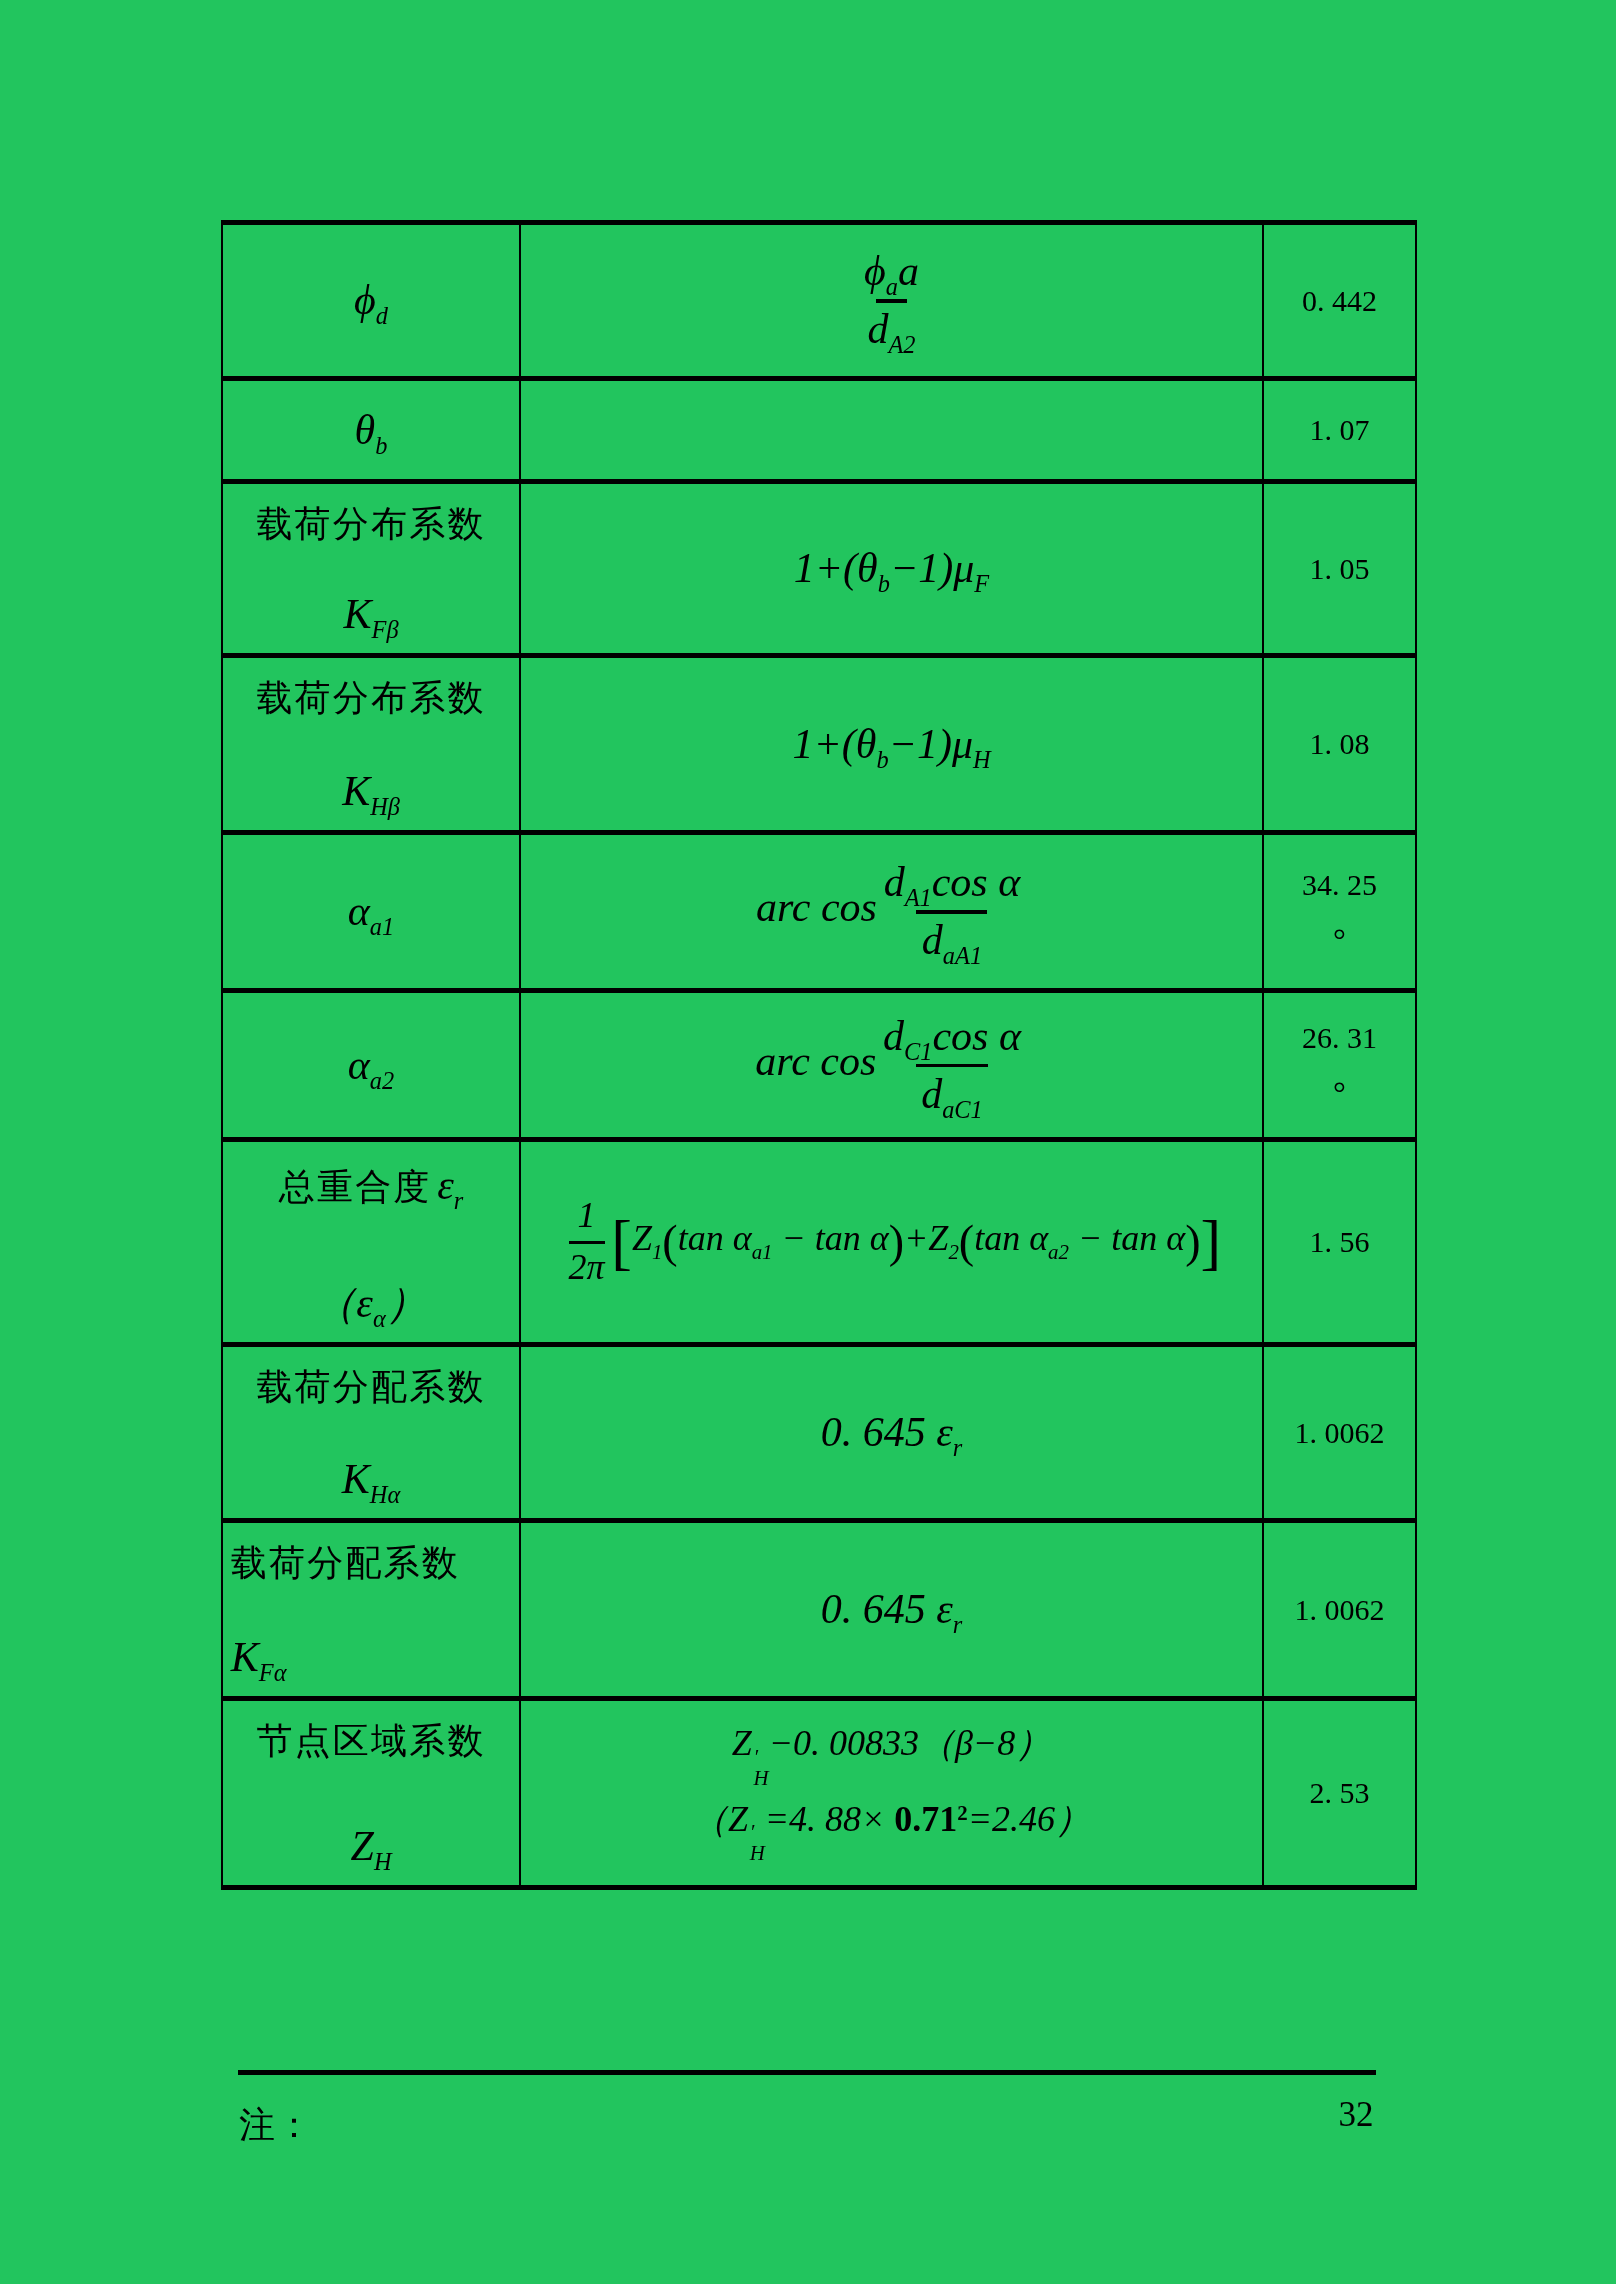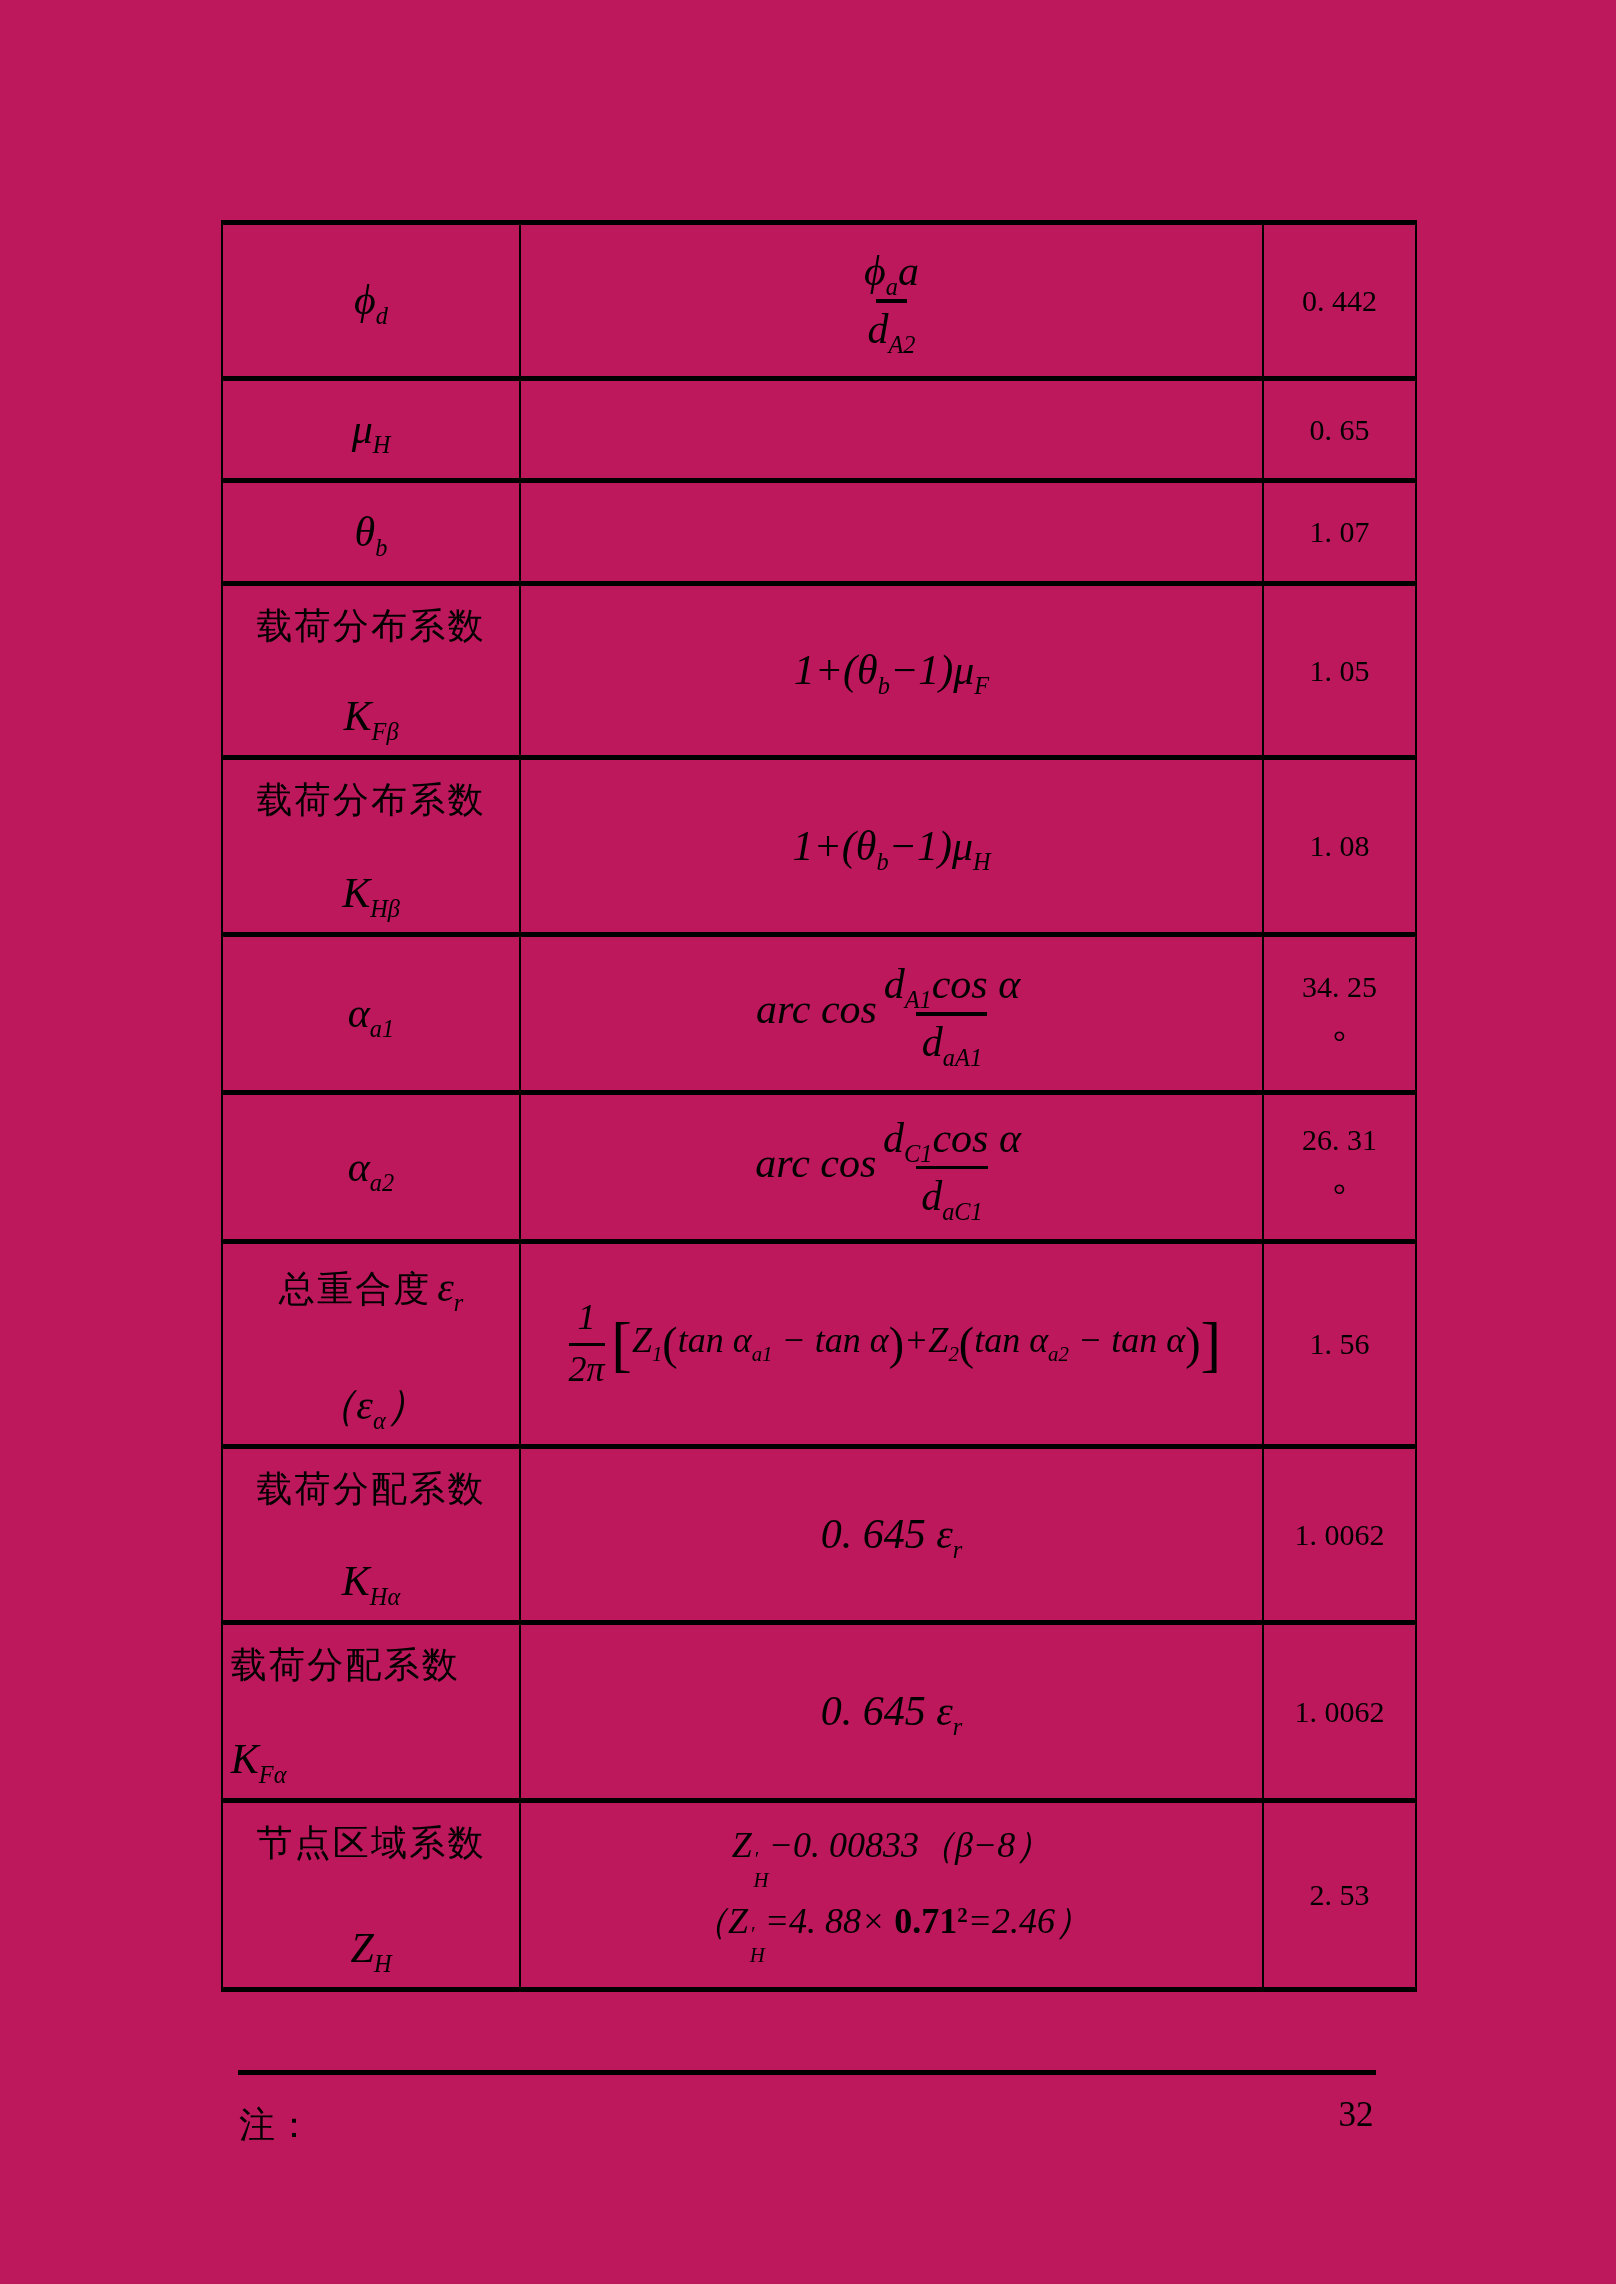--- a/index.html
+++ b/index.html
@@ -1,16 +1,16 @@
 <!DOCTYPE html>
 <html style="font-size:9px"><head>
 <meta charset="utf-8">
 <style>
   html,body{margin:0;padding:0;background:#ffffff;}
-  .page{position:relative;width:1617px;height:2284px;background:#be185d;overflow:hidden;
+  .page{position:relative;width:1617px;height:2284px;background:#22c55e;overflow:hidden;
         font-family:"Liberation Serif","DejaVu Serif",serif;color:#000;}
   table.doc{position:absolute;left:221px;top:220px;border-collapse:collapse;table-layout:fixed;}
   td{border:2.2px solid #000;border-top-width:5px;border-bottom-width:5px;padding:0;vertical-align:middle;}
   .r1 td{height:151px}.r2 td{height:99px}.r3 td{height:97px}.r4 td{height:98px}
   .r5 td{height:169px}.r6 td{height:172px}.r7 td{height:153px}.r8 td{height:144px}
   .r9 td{height:200px}.r10 td{height:171px}.r11 td{height:173px}.r12 td{height:184px}
   .cwrap{width:100%;height:100%;display:flex;align-items:center;justify-content:center;box-sizing:border-box;}
   .stack{flex-direction:column;justify-content:space-between;padding:20px 0 15.6px;}
   .leftal{align-items:flex-start;padding-left:7.8px;}
   .valstack{flex-direction:column;justify-content:center;gap:22px;}
@@ -64,35 +64,20 @@
             </div>
           </td>
         <td>
             <div class="cwrap">
               <span class="val">0. 442</span>
             </div>
           </td>
       </tr>
 
 
-      <tr class="r3">
-        <td>
-            <div class="cwrap">
-              <span class="math"><span class="tok">μ<sub>H</sub></span></span>
-            </div>
-          </td>
-        <td>
-            <div class="cwrap"></div>
-          </td>
-        <td>
-            <div class="cwrap">
-              <span class="val">0. 65</span>
-            </div>
-          </td>
-      </tr>
 
       <tr class="r4">
         <td>
             <div class="cwrap">
               <span class="math"><span class="tok">θ<sub>b</sub></span></span>
             </div>
           </td>
         <td>
             <div class="cwrap"></div>
           </td>

